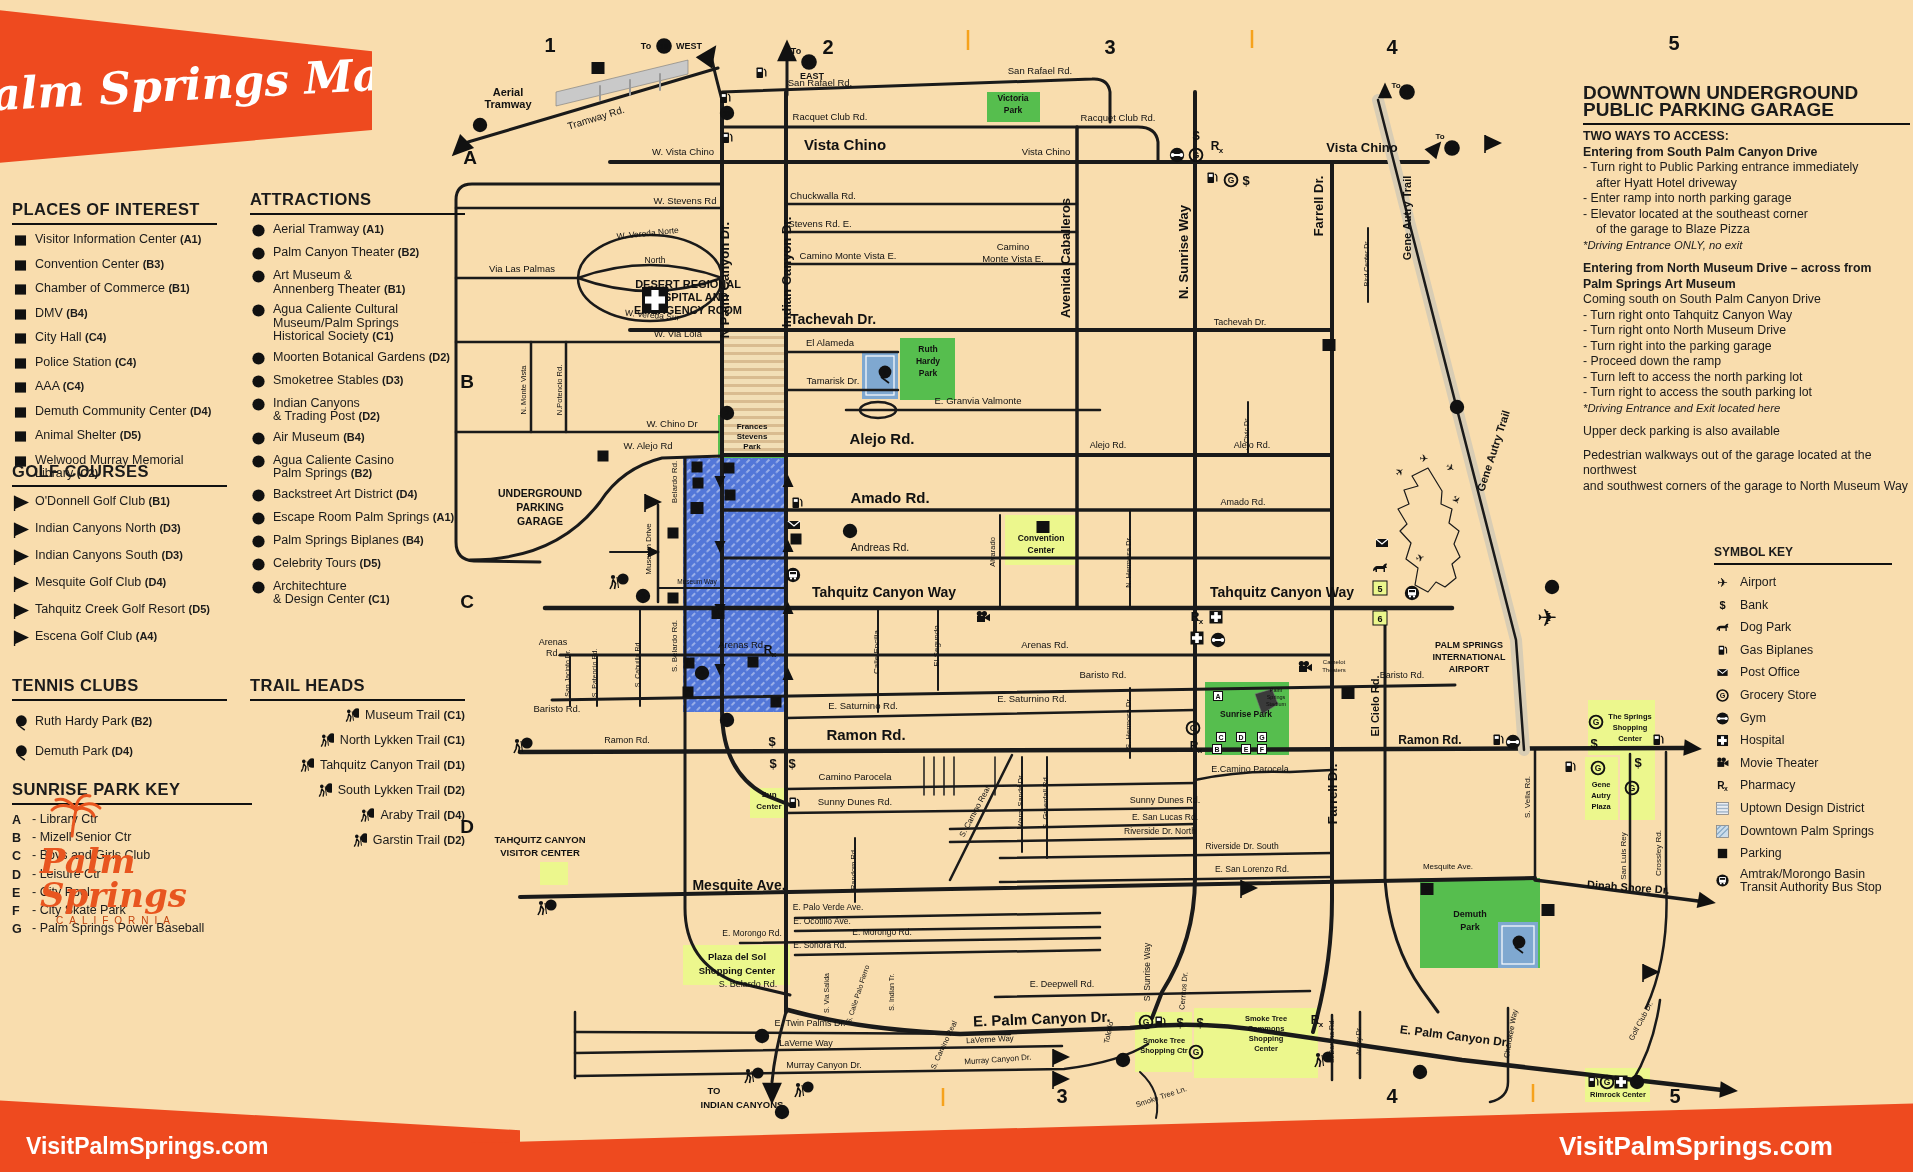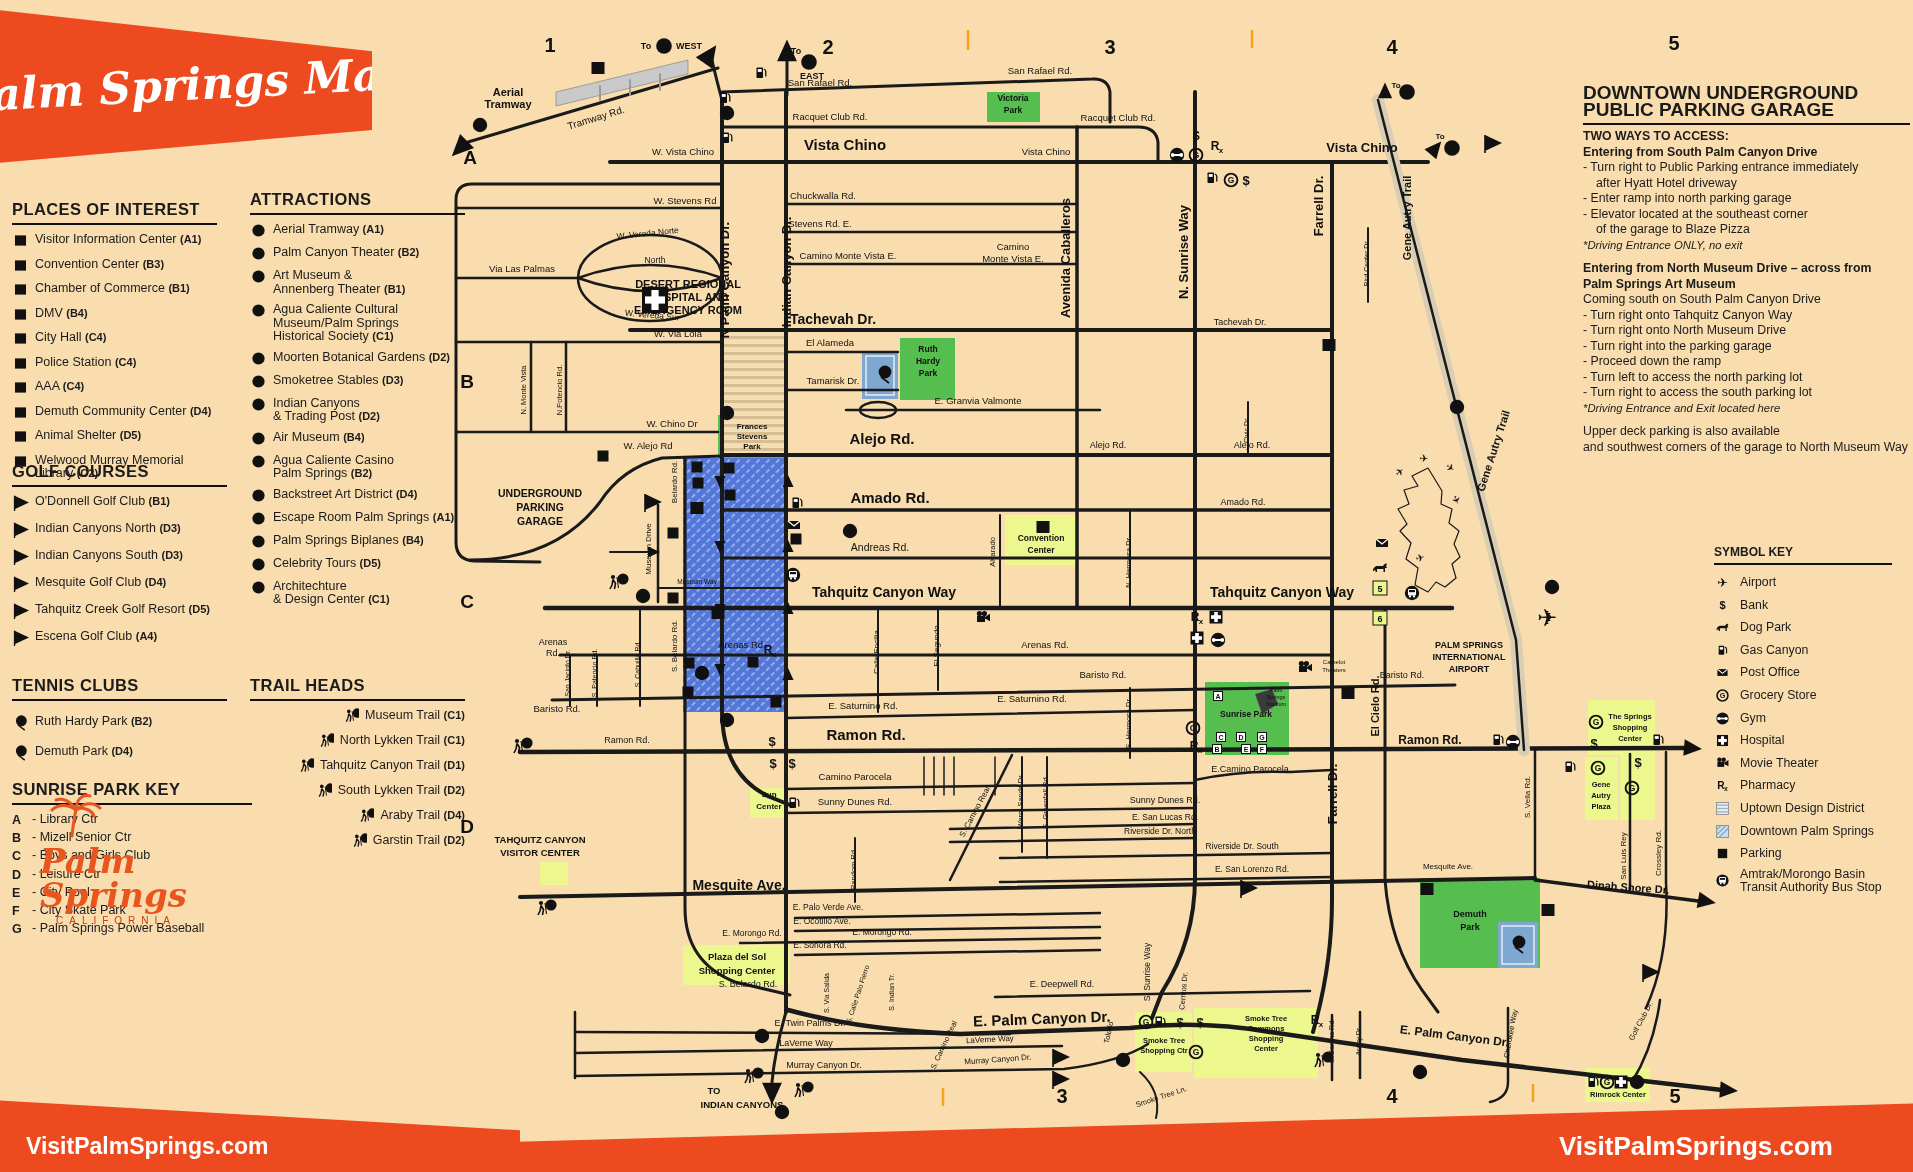--- a/index.html
+++ b/index.html
@@ -1424,20 +1424,21 @@
         <div class="pl b">Palm Springs Art Museum</div>
         <div class="pl ">Coming south on South Palm Canyon Drive</div>
         <div class="pl ">- Turn right onto Tahquitz Canyon Way</div>
         <div class="pl ">- Turn right onto North Museum Drive</div>
         <div class="pl ">- Turn right into the parking garage</div>
         <div class="pl ">- Proceed down the ramp</div>
         <div class="pl ">- Turn left to access the north parking lot</div>
         <div class="pl ">- Turn right to access the south parking lot</div>
         <div class="pl i">*Driving Entrance and Exit located here</div>
         <div class="pl gap">Upper deck parking is also available</div>
+        <div class="pl gap">Pedestrian walkways out of the garage located at the northwest</div>
         <div class="pl ">and southwest corners of the garage to North Museum Way</div>
       </div>
   </section>
 
   <section id="symbol-key">
     <h2>SYMBOL KEY</h2>
     <div class="items">
         <div class="row">
           <svg class="lic" viewBox="-10 -10 20 20">
             <g>
@@ -1463,21 +1464,21 @@
           <span class="lbl">Dog Park</span>
         </div>
         <div class="row">
           <svg class="lic" viewBox="-10 -10 20 20">
             <g>
               <rect x="-4.5" y="-5.5" width="6.5" height="10.5" rx="0.8" fill="#111"></rect>
               <rect x="-3.2" y="-3.9" width="3.9" height="2.8" fill="#fff"></rect>
               <path d="M2.8,-4 q2,0.6 2,2.6 l0,5" stroke="#111" stroke-width="1.3" fill="none"></path>
             </g>
           </svg>
-          <span class="lbl">Gas Canyon</span>
+          <span class="lbl">Gas Biplanes</span>
         </div>
         <div class="row">
           <svg class="lic" viewBox="-10 -10 20 20">
             <g>
               <rect x="-6" y="-4" width="12" height="8" fill="#111"></rect>
               <path d="M-6,-4 L0,1 L6,-4" stroke="#fff" stroke-width="1.3" fill="none"></path>
             </g>
           </svg>
           <span class="lbl">Post Office</span>
         </div>

